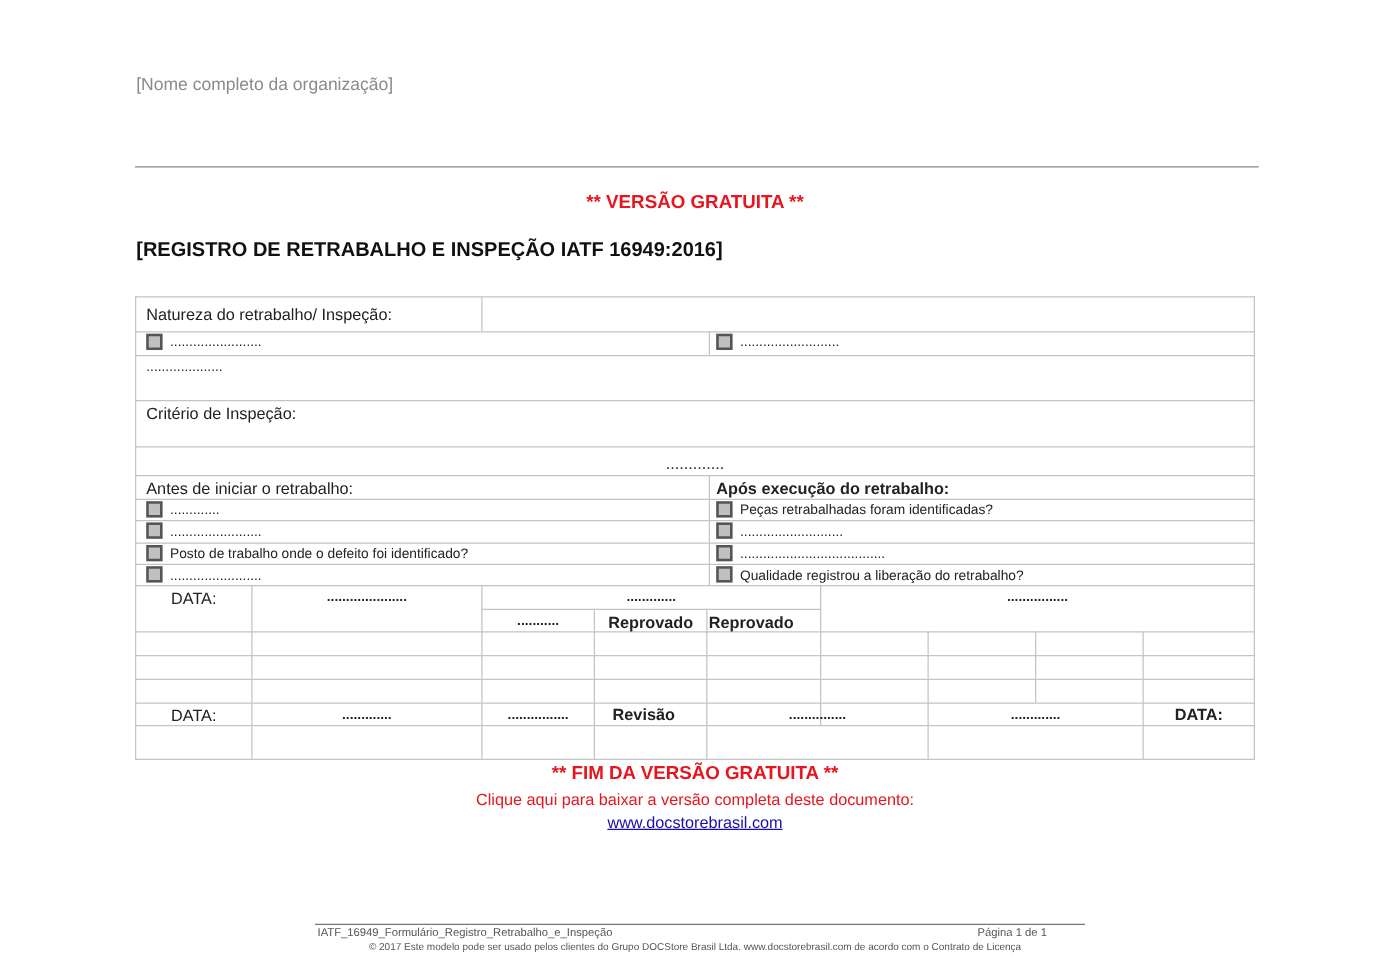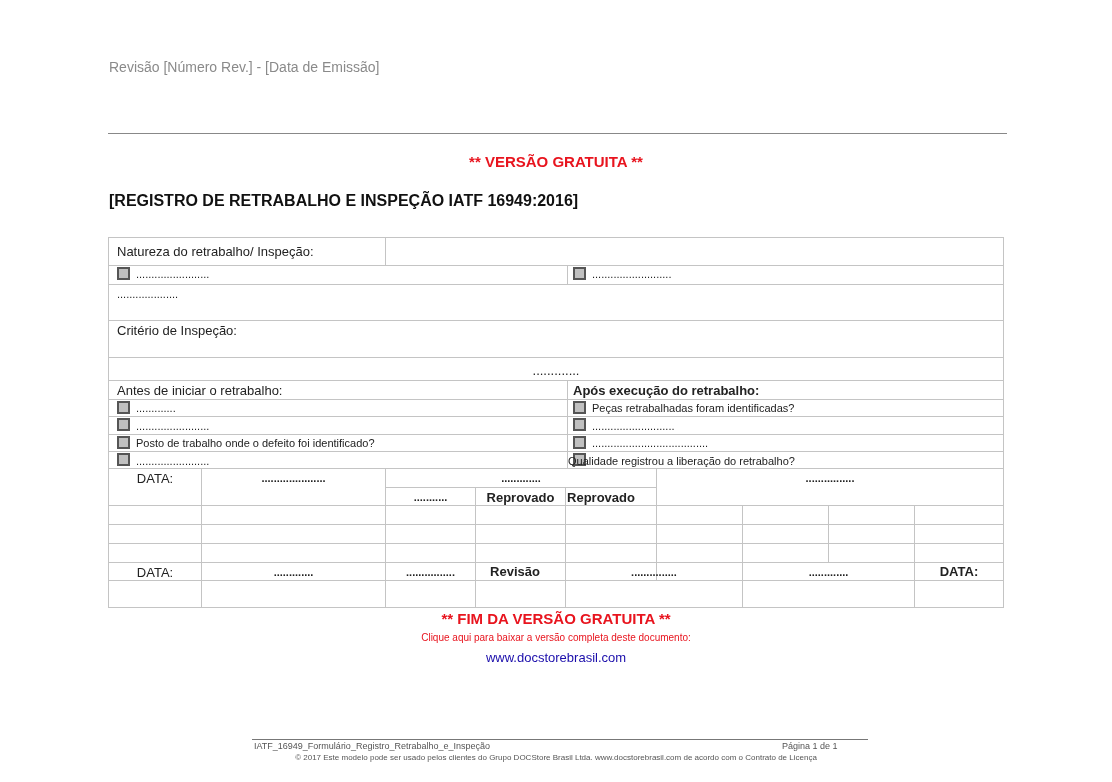--- a/index.html
+++ b/index.html
@@ -12,33 +12,33 @@
   .grid { position:absolute; left:0; top:0; }
   .cell { position:absolute; box-sizing:border-box; font-size:13px; color:#222; white-space:nowrap; }
   .hl { position:absolute; height:1px; background:#c4c4c4; }
   .vl { position:absolute; width:1px; background:#c4c4c4; }
   .cb { position:absolute; width:13px; height:13px; background:#c0c0c0; border:2px solid #555; box-sizing:border-box; }
   .sm { font-size:11px; }
   .dots { font-size:11px; letter-spacing:0px; }
   .bold { font-weight:bold; }
   .c { text-align:center; }
   .end1 { position:absolute; left:0; width:1112px; top:610px; text-align:center; color:#e8141e; font-weight:bold; font-size:15px; }
-  .end2 { position:absolute; left:0; width:1112px; top:632px; text-align:center; color:#e8141e; font-size:10px; }
+  .end2 { position:absolute; left:0; width:1112px; top:632px; text-align:center; color:#e8141e; font-size:13px; }
   .end3 { position:absolute; left:0; width:1112px; top:650px; text-align:center; font-size:13px; }
-  .end3 a { color:#1a0dab; }
+  .end3 a { color:#1a0dab; text-decoration:underline; }
   .frule { position:absolute; left:252px; top:739px; width:616px; height:1px; background:#777; }
   .f1 { position:absolute; left:254px; top:741px; font-size:9px; color:#555; }
   .f2 { position:absolute; left:782px; top:741px; font-size:9px; color:#555; }
   .f3 { position:absolute; left:0; width:1112px; top:753px; text-align:center; font-size:8px; color:#555; }
 </style>
 </head>
 <body>
 
 <div class="hdr">
-  <div>Revisão [Número Rev.] - [Data de Emissão]</div>
+  <div>[Nome completo da organização]</div>
 </div>
 <div class="rule"></div>
 <div class="free">** VERSÃO GRATUITA **</div>
 <div class="title">[REGISTRO DE RETRABALHO E INSPEÇÃO IATF 16949:2016]</div>
 
 <div class="grid">
 
   <div class="hl" style="left:108px;width:896px;top:237px"></div>
   <div class="hl" style="left:108px;width:896px;top:265px"></div>
   <div class="hl" style="left:108px;width:896px;top:284px"></div>
@@ -100,21 +100,21 @@
   <div class="cb" style="left:117px;top:453px"></div>
   <div class="cell sm" style="left:136px;top:455px">........................</div>
 
   <div class="cb" style="left:573px;top:401px"></div>
   <div class="cell sm" style="left:592px;top:402px">Peças retrabalhadas foram identificadas?</div>
   <div class="cb" style="left:573px;top:418px"></div>
   <div class="cell sm" style="left:592px;top:420px">...........................</div>
   <div class="cb" style="left:573px;top:436px"></div>
   <div class="cell sm" style="left:592px;top:437px">......................................</div>
   <div class="cb" style="left:573px;top:453px"></div>
-  <div class="cell sm" style="left:568px;top:455px">Qualidade registrou a liberação do retrabalho?</div>
+  <div class="cell sm" style="left:592px;top:455px">Qualidade registrou a liberação do retrabalho?</div>
 
   <div class="cell c" style="left:108px;top:471px;width:94px">DATA:</div>
   <div class="cell c bold dots" style="left:201px;top:472px;width:185px">.....................</div>
   <div class="cell c bold dots" style="left:385px;top:472px;width:272px">.............</div>
   <div class="cell c bold dots" style="left:385px;top:491px;width:91px">...........</div>
   <div class="cell c bold" style="left:475px;top:490px;width:91px">Reprovado</div>
   <div class="cell c bold" style="left:565px;top:490px;width:72px">Reprovado</div>
   <div class="cell c bold dots" style="left:656px;top:472px;width:348px">................</div>
 
   <div class="cell c" style="left:108px;top:565px;width:94px">DATA:</div>

